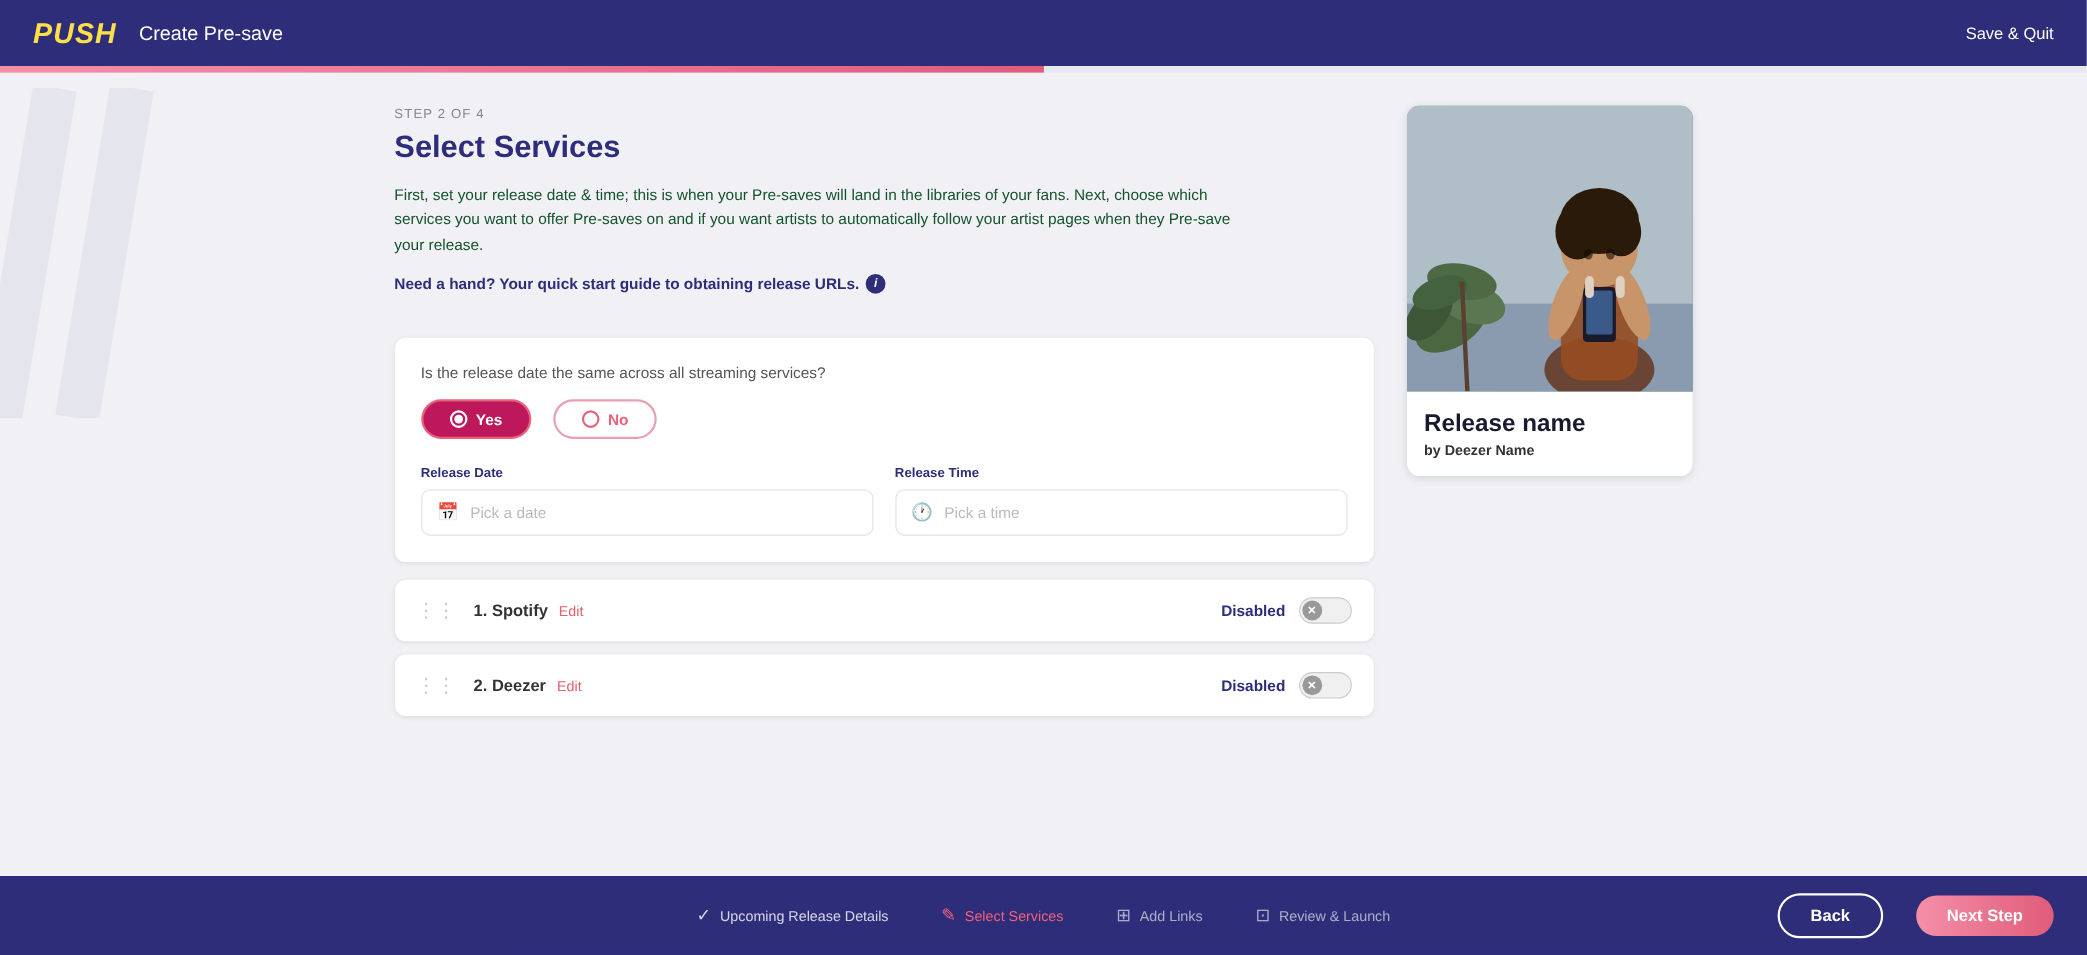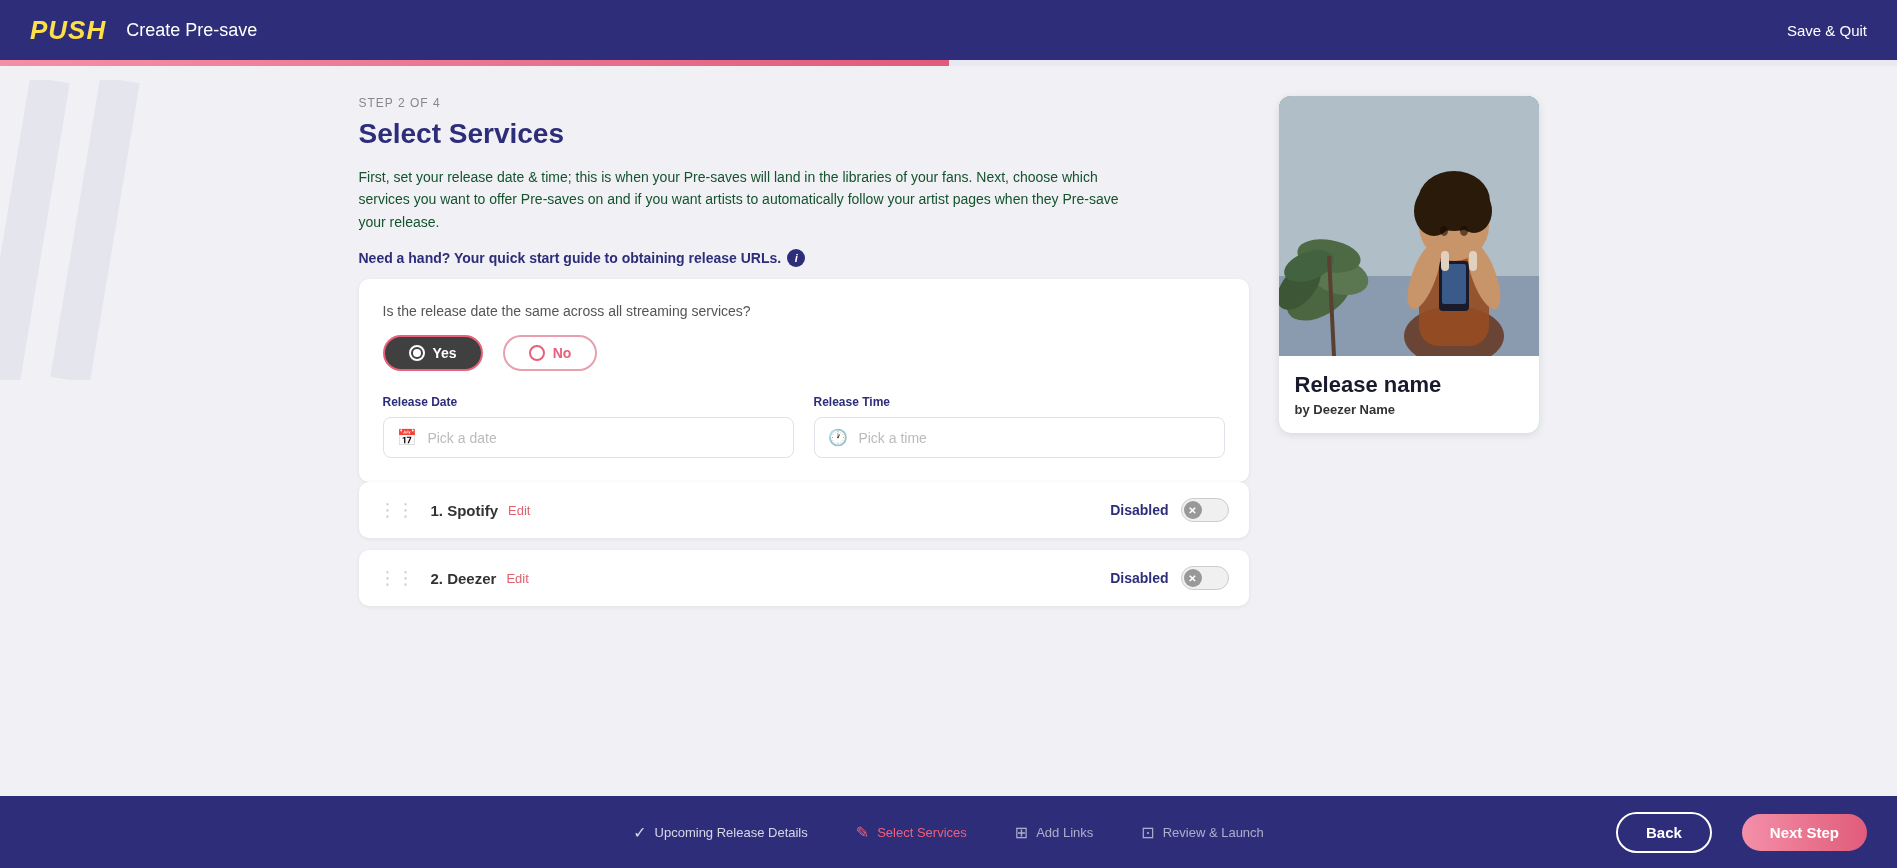--- a/index.html
+++ b/index.html
@@ -83,41 +83,42 @@
       max-width: 780px;
     }
     .guide-link {
       color: #2d2d7a;
       font-size: 14px;
       font-weight: 600;
       text-decoration: none;
       display: inline-flex;
       align-items: center;
       gap: 6px;
-      margin-bottom: 12px;
+      margin-bottom: 40px;
     }
     .guide-link .info-icon {
       width: 18px;
       height: 18px;
       border-radius: 50%;
       background: #2d2d7a;
       color: white;
       font-size: 11px;
       display: inline-flex;
       align-items: center;
       justify-content: center;
       font-style: italic;
       font-weight: bold;
     }
 
     
     .card {
       background: white;
       border-radius: 10px;
       padding: 24px;
+      margin-bottom: 16px;
       box-shadow: 0 1px 4px rgba(0,0,0,0.07);
     }
 
     .radio-question {
       font-size: 14px;
       color: #555;
       margin-bottom: 16px;
     }
 
     .radio-group {
@@ -131,21 +132,21 @@
       gap: 8px;
       padding: 8px 24px;
       border-radius: 30px;
       border: 2px solid #e8a0b0;
       cursor: pointer;
       font-size: 14px;
       font-weight: 600;
       background: none;
     }
     .radio-btn.active {
-      background: #404040;
+      background: #be185d;
       color: white;
       border-color: #e8607a;
     }
     .radio-btn.inactive {
       background: white;
       color: #e8607a;
       border-color: #e8a0b0;
     }
     .radio-circle {
       width: 16px;

